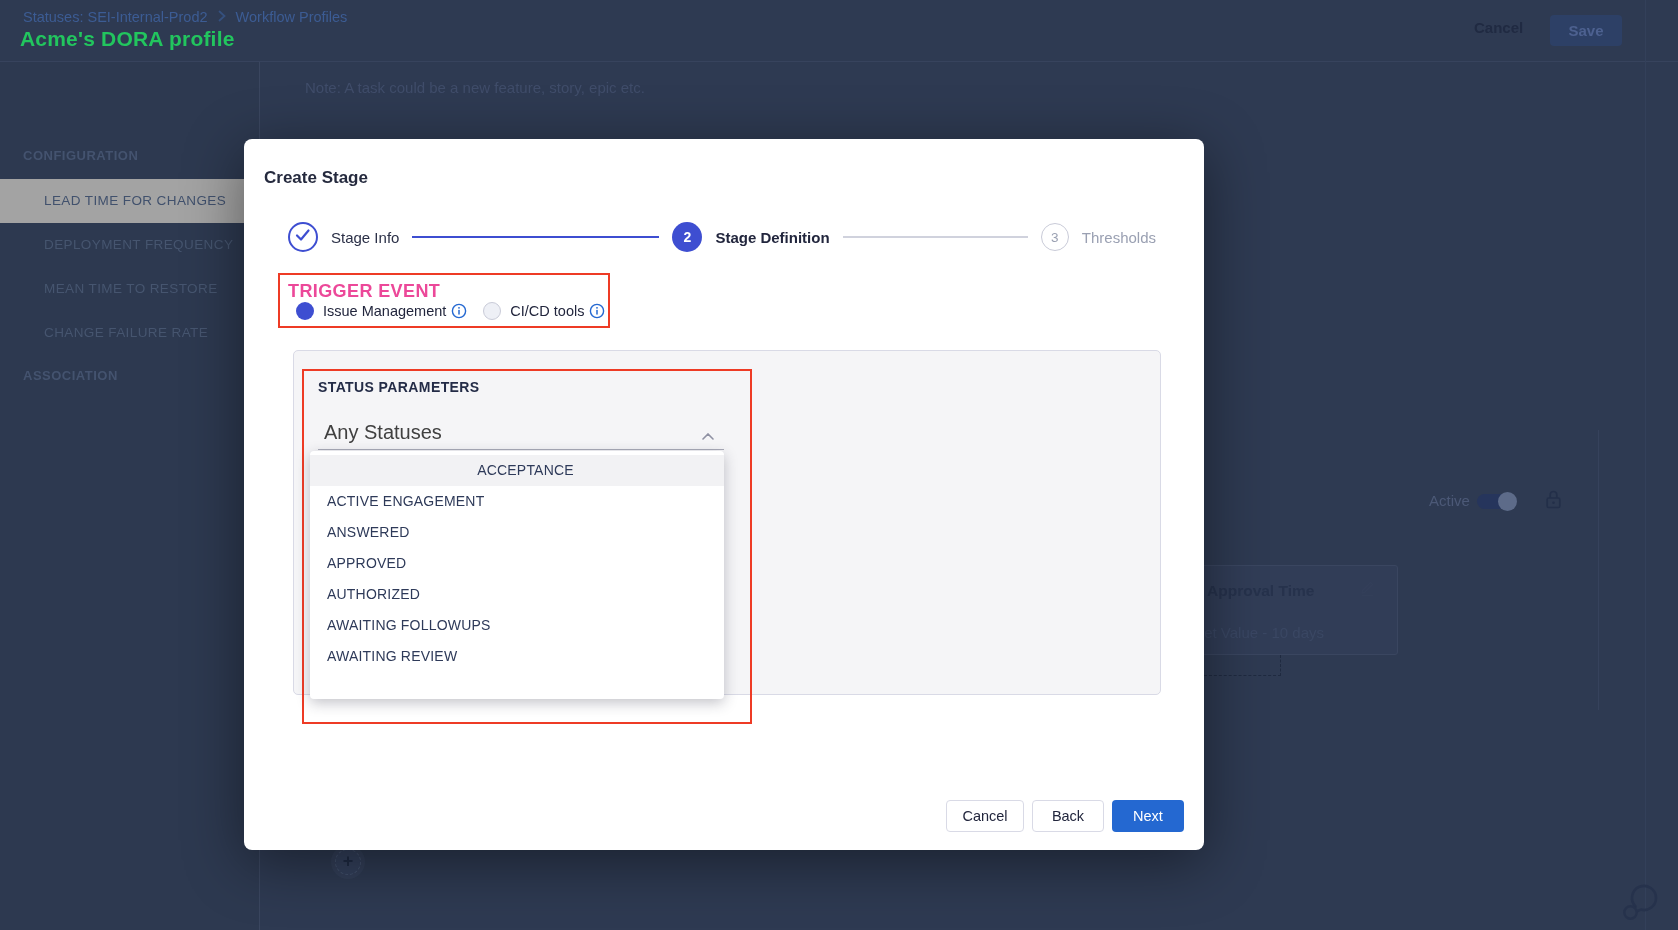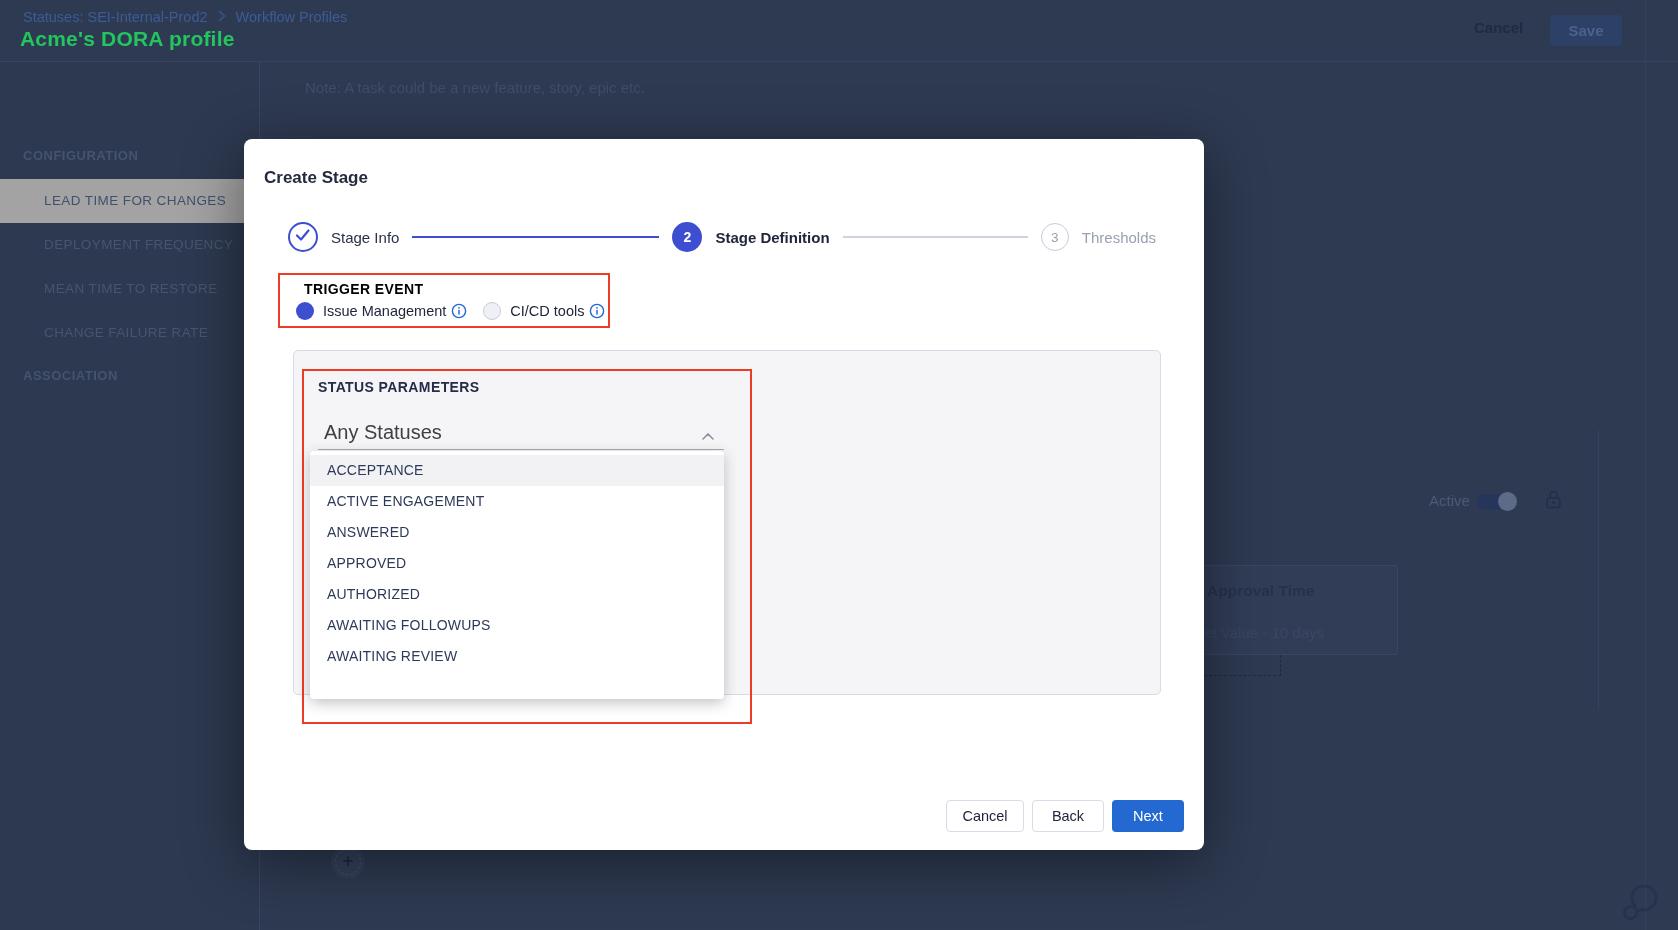--- a/index.html
+++ b/index.html
@@ -50,39 +50,39 @@
   .sc-active { background:#3e4ed1; color:#fff; font-size:14px; font-weight:bold; }
   .sc-next { width:28px; height:28px; border:1.5px solid #c9cbd8; color:#9aa0b2; font-size:13.5px; background:#fff; }
   .step-label { font-size:15px; color:#2b3047; flex:none; }
   .sl-active { font-weight:bold; color:#22263d; }
   .sl-next { color:#9aa0b2; }
   .step-line { height:2px; }
   .line-blue { flex:4; background:#3e4ed1; }
   .line-gray { flex:3; height:1.5px; background:#d0d2dd; }
 
   .red1 { position:absolute; left:34px; top:134px; width:332px; height:55px; border:2px solid #ee3b25; }
-  .trigger-label { position:absolute; left:24px; top:6px; font-size:14px; font-weight:bold; letter-spacing:.4px; color:#000000; }
+  .trigger-label { position:absolute; left:8px; top:6px; font-size:18px; font-weight:bold; letter-spacing:.4px; color:#ec4899; }
   .trigger-row { position:absolute; left:16px; top:24px; display:flex; align-items:center; height:24px; }
   .radio { width:18px; height:18px; border-radius:50%; flex:none; cursor:pointer; }
   .radio-on { background:#3e4ed1; }
   .radio-off { background:#eef0f6; border:1px solid #c9cbd8; margin-left:16px; }
   .trg-label { font-size:14.5px; color:#22263d; margin-left:9px; white-space:nowrap; }
   .info-wrap { margin-left:5px; display:flex; cursor:pointer; }
 
   .panel { position:absolute; left:49px; top:211px; width:868px; height:345px; background:#f5f5f7;
            border:1px solid #d9dae6; border-radius:5px; }
   .red2 { position:absolute; left:58px; top:230px; width:450px; height:355px; border:2px solid #ee3b25; }
   .status-label { position:absolute; left:74px; top:240px; font-size:14px; font-weight:bold; letter-spacing:.4px; color:#242c47; }
   .select { position:absolute; left:74px; top:272px; width:406px; height:39px; border-bottom:1px solid #a9abb8; cursor:pointer; }
   .select-value { position:absolute; left:6px; top:10px; font-size:20px; color:#404040; }
   .chevron-wrap { position:absolute; right:10px; top:15px; }
   .dropdown { position:absolute; left:66px; top:312px; width:414px; height:248px; background:#fff; border-radius:4px;
               box-shadow:0 4px 14px rgba(40,41,61,.28); overflow:hidden; padding-top:4px; }
   .dd-item { height:31px; line-height:31px; padding-left:17px; font-size:14px; color:#2e3a59; letter-spacing:.2px; cursor:pointer; }
-  .dd-hl { background:#f2f2f4; }
+  .dd-hl { background:#f2f2f4;text-align:center; }
 
   .footer-btn { position:absolute; top:661px; height:32px; border-radius:4px; font-size:14.5px;
                 text-align:center; cursor:pointer; }
   .btn-cancel { left:702px; width:78px; background:#fff; border:1px solid #d9dae6; color:#22263d; line-height:30px; }
   .btn-back   { left:788px; width:72px; background:#fff; border:1px solid #d9dae6; color:#22263d; line-height:30px; }
   .btn-next   { left:868px; width:72px; background:#2468d1; color:#fff; line-height:32px; }
 </style>
 </head>
 <body>
 

